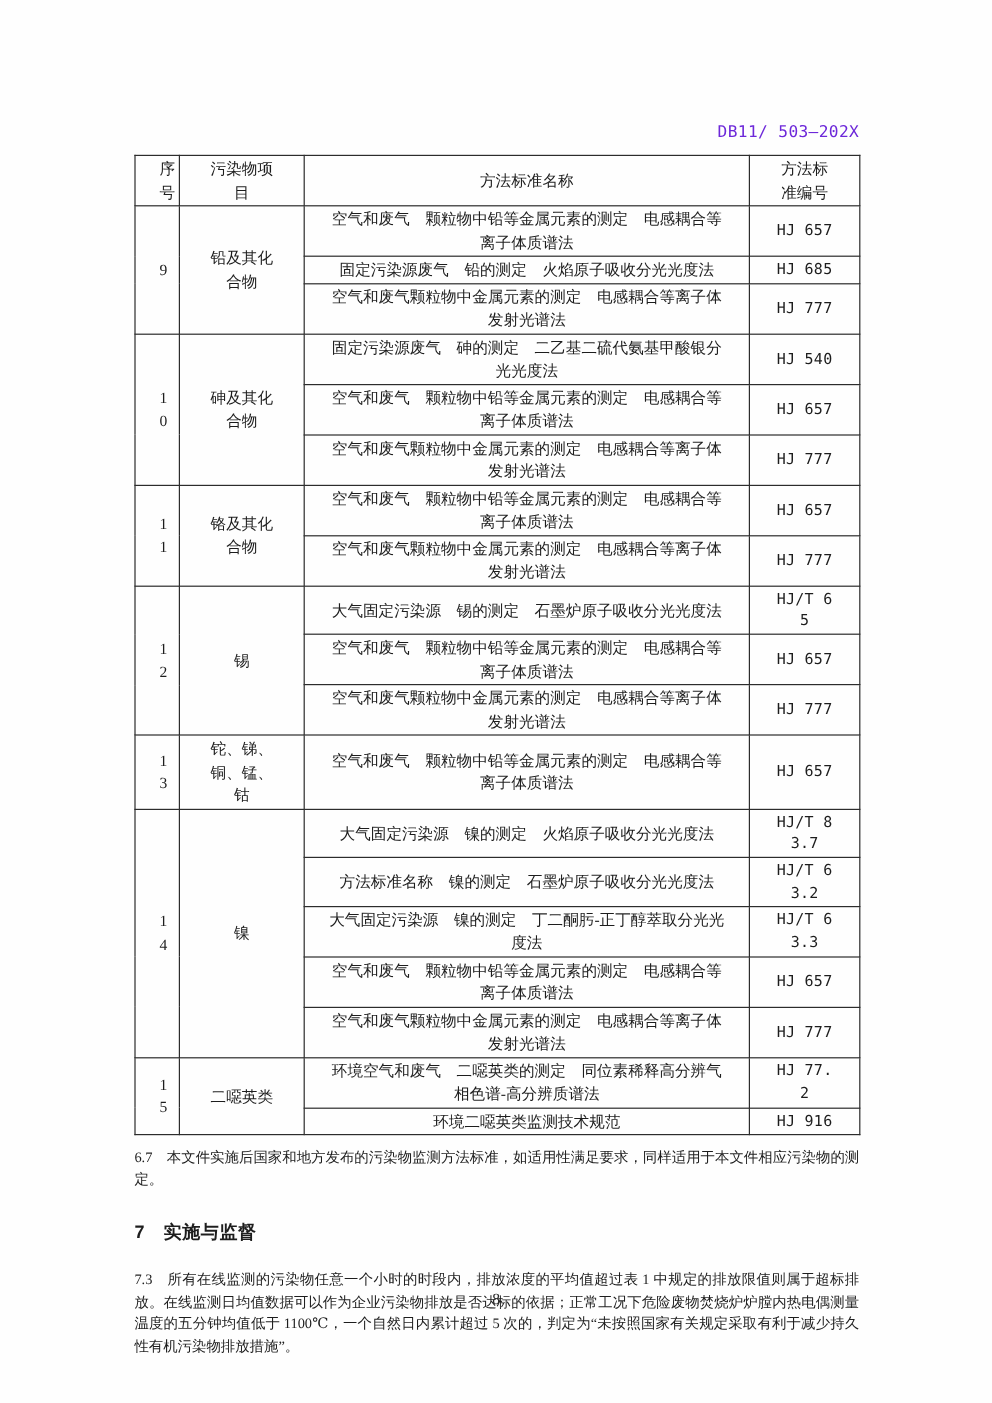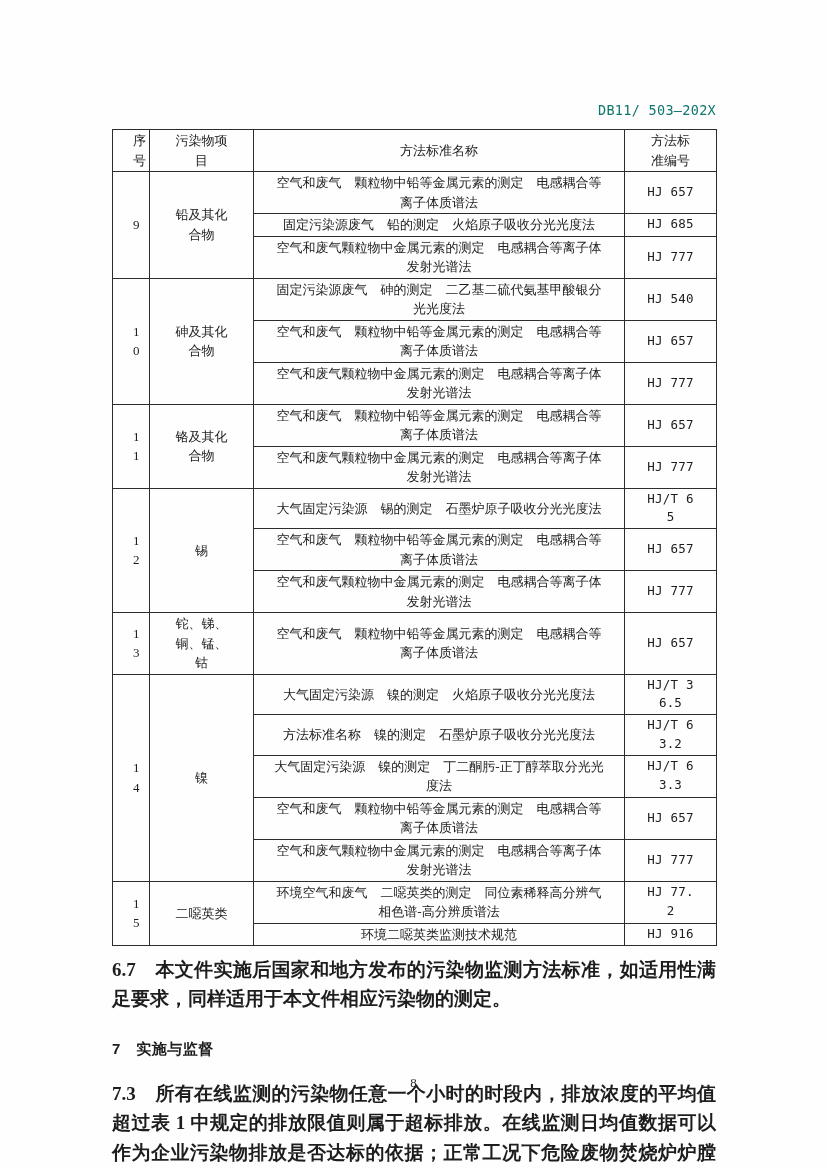--- a/index.html
+++ b/index.html
@@ -11,21 +11,21 @@
     color:#1d1d1d;
     -webkit-font-smoothing:antialiased;
   }
   .page{position:absolute;inset:0;background:#fefefe;overflow:hidden;}
   .content{position:absolute;left:112px;top:102px;width:604px;}
   .doc-code{
     text-align:right;
     font-family:"DejaVu Sans Mono","Liberation Mono",monospace;
     font-size:13.5px;
     letter-spacing:0.3px;
-    color:#0f766e;
+    color:#6d28d9;
   }
   table.std{
     width:604px;
     table-layout:fixed;
     border-collapse:collapse;
     margin-top:11px;
     font-size:13px;
   }
   table.std th, table.std td{
     border:1px solid #2c2c2c;
@@ -34,25 +34,24 @@
     padding:1px 20px;
     line-height:1.5;
     font-weight:normal;
     word-break:break-all;
   }
   table.std thead th{height:36px;font-size:13px;}
   td.method{padding:1px 5px;}
   td.code{font-family:"DejaVu Sans Mono","Liberation Mono",monospace;font-size:12.5px;letter-spacing:0.2px;}
   td.num, td.pollutant{font-size:13px;}
   .para{
-    font-size:19px;
+    font-size:12px;
     line-height:1.55;
     text-align:justify;
     margin:9px 0 15px 0;
-    font-weight:bold;
   }
   .sec-heading{
     font-family:"Liberation Sans","DejaVu Sans",sans-serif;
     font-weight:bold;
     font-size:15px;
     margin:26px 0 20px 0;
     letter-spacing:0.5px;
   }
   .page-number{
     position:absolute;
@@ -148,21 +147,21 @@
           <td class="num">13</td>
           <td class="pollutant">铊、锑、铜、锰、钴</td>
           <td class="method">空气和废气　颗粒物中铅等金属元素的测定　电感耦合等离子体质谱法</td>
           <td class="code">HJ 657</td>
         </tr>
 
         <tr>
           <td class="num" rowspan="5">14</td>
           <td class="pollutant" rowspan="5">镍</td>
           <td class="method">大气固定污染源　镍的测定　火焰原子吸收分光光度法</td>
-          <td class="code">HJ/T 36.5</td>
+          <td class="code">HJ/T 83.7</td>
         </tr>
         <tr>
           <td class="method">方法标准名称　镍的测定　石墨炉原子吸收分光光度法</td>
           <td class="code">HJ/T 63.2</td>
         </tr>
         <tr>
           <td class="method">大气固定污染源　镍的测定　丁二酮肟-正丁醇萃取分光光度法</td>
           <td class="code">HJ/T 63.3</td>
         </tr>
         <tr>

